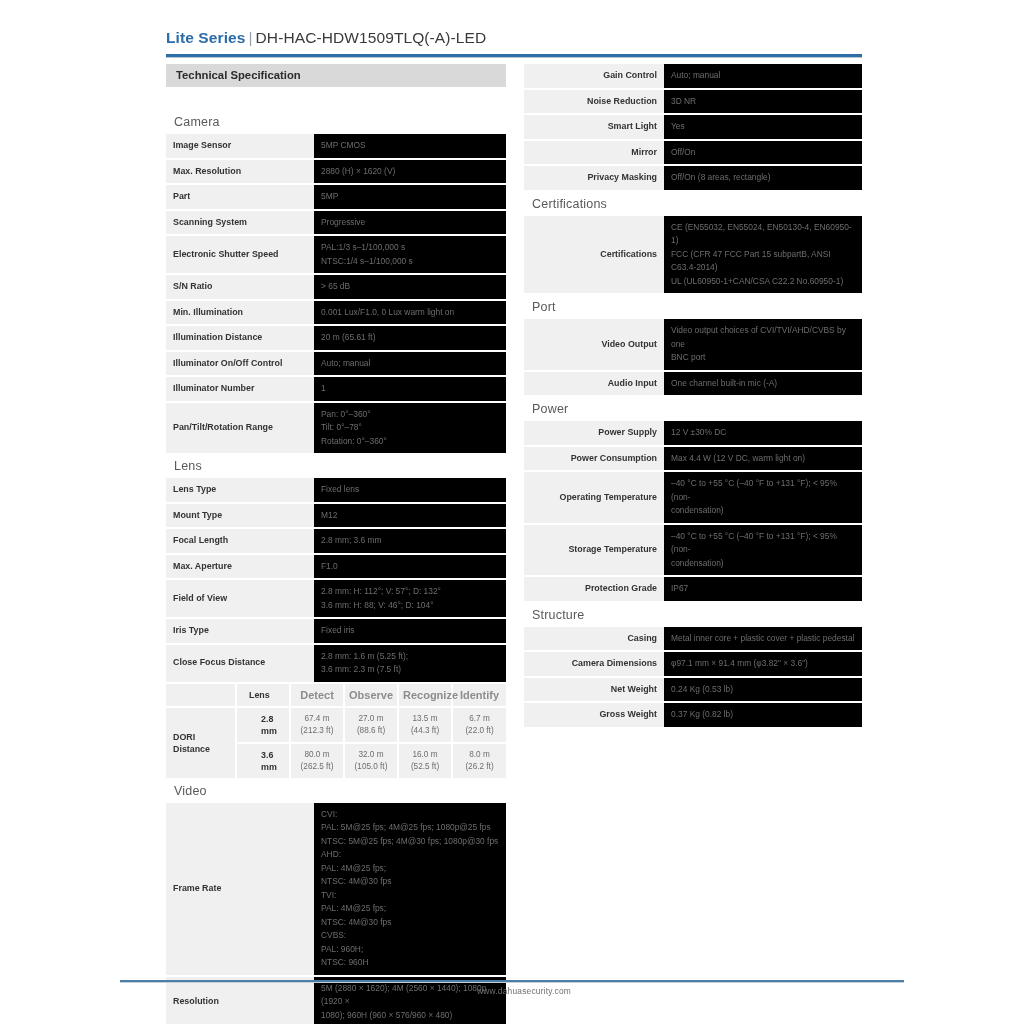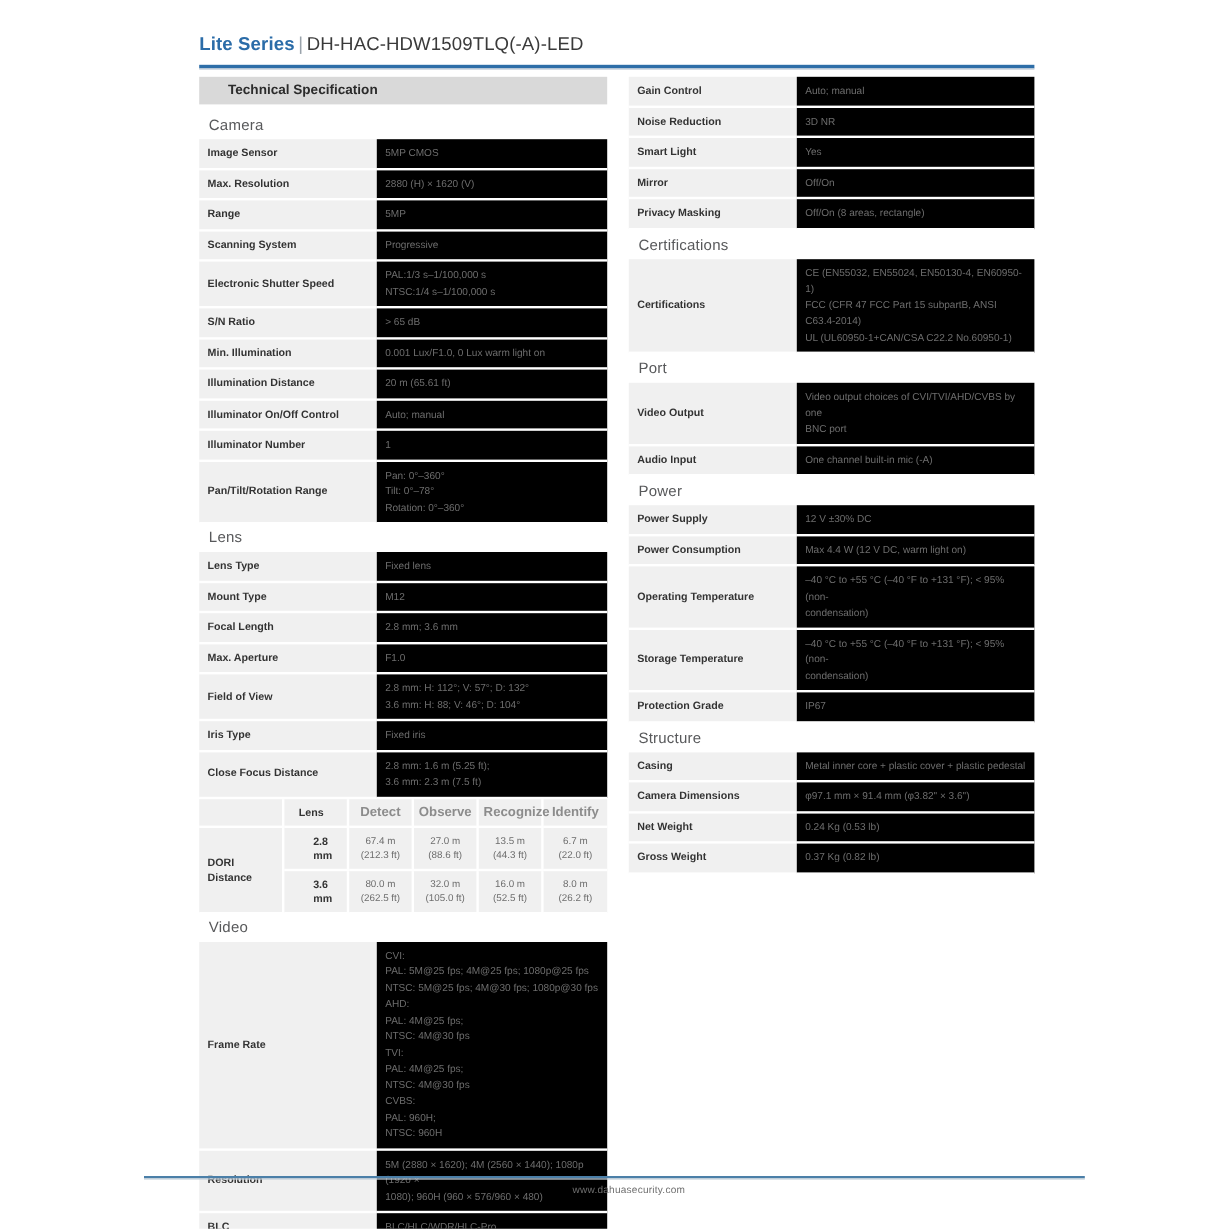--- a/index.html
+++ b/index.html
@@ -73,25 +73,25 @@
     top: 64px;
   }
   .col-left  { left: 166px;  width: 340px; }
   .col-right { left: 524px;  width: 338px; }
 
   
   .spec-band {
     background: #d9d9d9;
     height: 23px;
     line-height: 23px;
-    padding-left: 24px;
+    padding-left: 10px;
     font-size: 11.3px;
     font-weight: bold;
     color: #2b2b2b;
-    margin-bottom: 6px;
+    margin-bottom: 24px;
   }
 
   
   .sec-head {
     font-size: 12.5px;
     font-weight: 400;
     color: #58595b;
     padding: 4px 0 5px 8px;
     letter-spacing: .2px;
   }
@@ -115,21 +115,21 @@
     font-weight: bold;
     color: #333333;
     width: 134px;
   }
   td.v {
     background: #000000;
     font-size: 8.4px;
     font-weight: 400;
     color: #6d6d6d;
   }
-  .col-right td.k { width: 126px; }
+  .col-right td.k { width: 126px; text-align: right; }
   .v-line { display: block; }
 
   
   table.dori {
     border-collapse: collapse;
     width: 100%;
     table-layout: fixed;
     margin-top: 0;
   }
   table.dori td {
@@ -226,21 +226,21 @@
               <span class="v-line">5MP CMOS</span>
             </td>
           </tr>
           <tr>
             <td class="k">Max. Resolution</td>
             <td class="v">
               <span class="v-line">2880 (H) × 1620 (V)</span>
             </td>
           </tr>
           <tr>
-            <td class="k">Range</td>
+            <td class="k">Part</td>
             <td class="v">
               <span class="v-line">5MP</span>
             </td>
           </tr>
           <tr>
             <td class="k">Scanning System</td>
             <td class="v">
               <span class="v-line">Progressive</span>
             </td>
           </tr>

